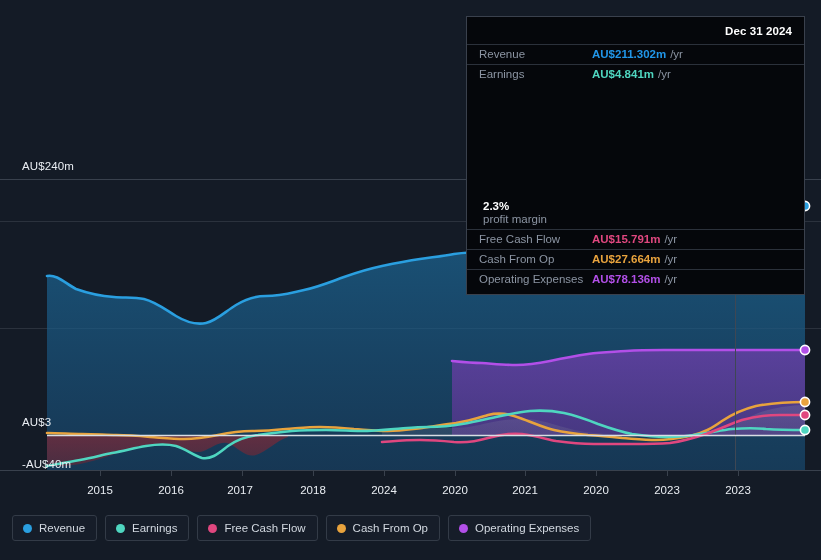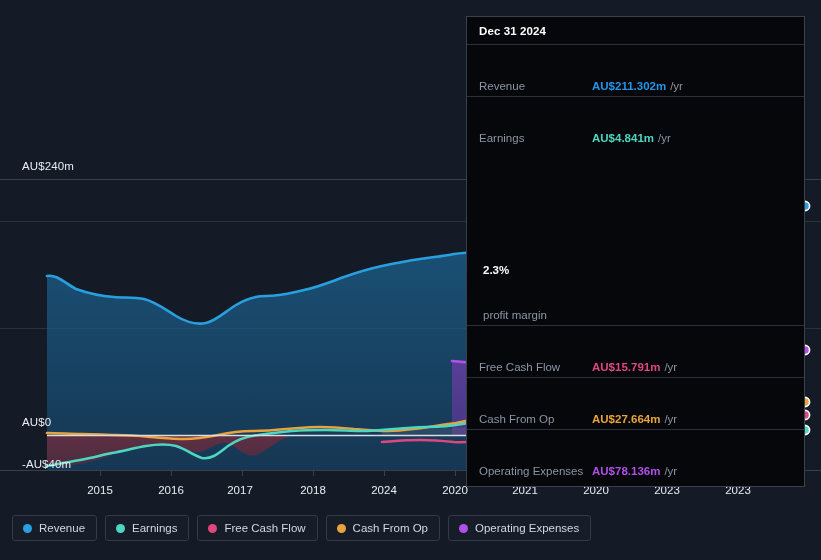--- a/index.html
+++ b/index.html
@@ -46,38 +46,39 @@
     border:1px solid #3a414d;
     box-sizing:border-box;
     padding:7px 0 5px 0;
   }
   .tt-date{
     color:#ffffff;
     font-size:11.5px;
     font-weight:bold;
     padding:1px 12px 7px 12px;
     letter-spacing:.1px;
+    text-align:right;
   }
   .tt-row{
     display:flex;
     align-items:baseline;
     border-top:1px solid #2b313b;
     padding:3px 12px 3px 12px;
     font-size:11.5px;
     line-height:13px;
   }
   .tt-row.noline{border-top:none;flex-direction:column;}
   .tt-key{
     color:#8c95a3;
     width:113px;
     flex:0 0 113px;
     white-space:nowrap;
   }
   .tt-val{font-weight:bold;white-space:nowrap;}
-  .tt-unit{color:#8c95a3;font-weight:normal;margin-left:4px;margin-top:32px;}
+  .tt-unit{color:#8c95a3;font-weight:normal;margin-left:4px;}
   .tt-margin-val{color:#ffffff;font-weight:bold;}
 
   
   .legend{
     position:absolute;
     left:12px;top:515px;
     display:flex;
     gap:8px;
   }
   .legend-item{
@@ -227,21 +228,21 @@
       </g>
 
       <circle cx="805" cy="206" r="4.6" fill="#2a9fe0" stroke="#ffffff" stroke-width="1.6"></circle>
       <circle cx="805" cy="350" r="4.6" fill="#b24fe8" stroke="#ffffff" stroke-width="1.6"></circle>
       <circle cx="805" cy="402" r="4.6" fill="#e8a33d" stroke="#ffffff" stroke-width="1.6"></circle>
       <circle cx="805" cy="415" r="4.6" fill="#e0477f" stroke="#ffffff" stroke-width="1.6"></circle>
       <circle cx="805" cy="430" r="4.6" fill="#4fd6c0" stroke="#ffffff" stroke-width="1.6"></circle>
     </svg>
 
     <div class="axis-label" id="lbl-240">AU$240m</div>
-    <div class="axis-label" id="lbl-0">AU$0</div>
+    <div class="axis-label" id="lbl-0">AU$3</div>
     <div class="axis-label" id="lbl-neg40">-AU$40m</div>
 
     <div class="xlab" style="left:100px">2015</div>
     <div class="xlab" style="left:171px">2016</div>
     <div class="xlab" style="left:240px">2017</div>
     <div class="xlab" style="left:313px">2018</div>
     <div class="xlab" style="left:384px">2024</div>
     <div class="xlab" style="left:455px">2020</div>
     <div class="xlab" style="left:525px">2021</div>
     <div class="xlab" style="left:596px">2020</div>

